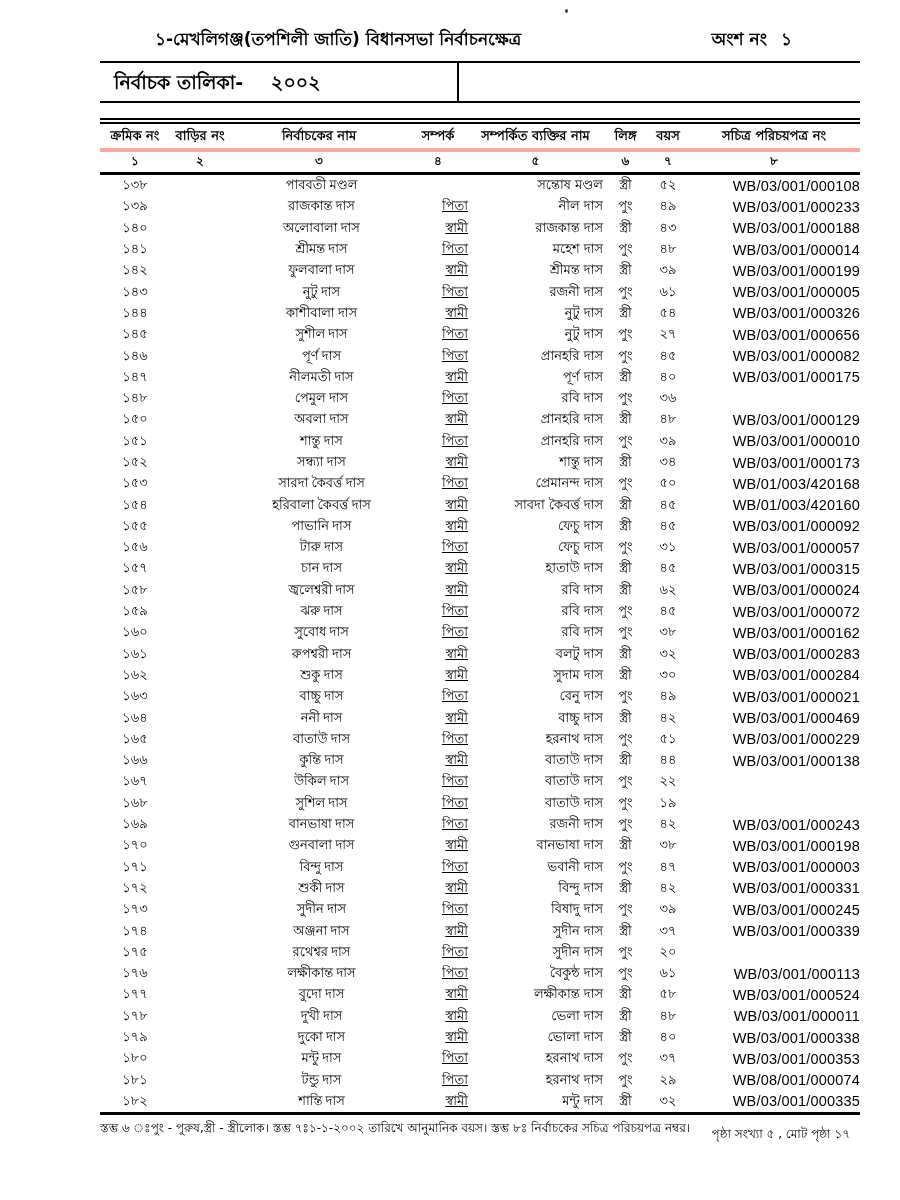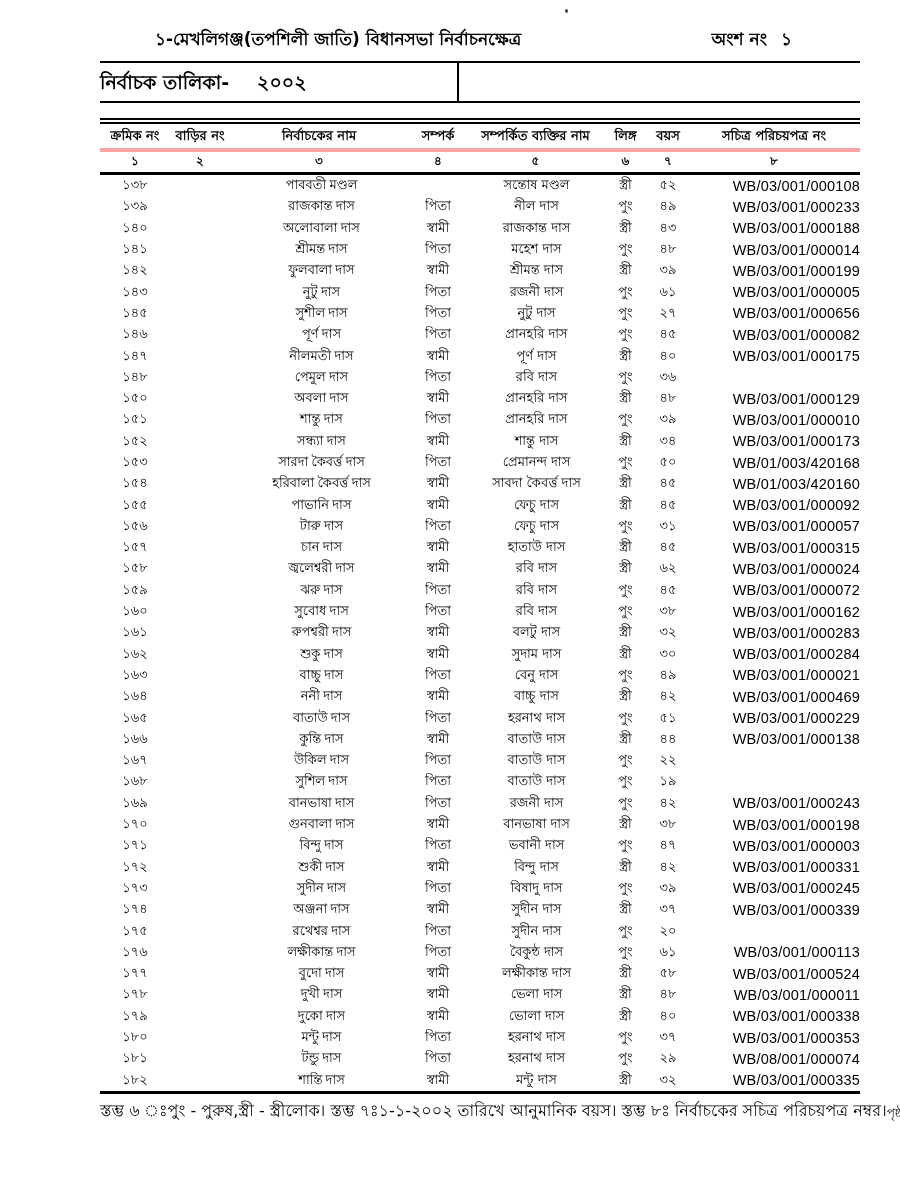--- a/index.html
+++ b/index.html
@@ -7,41 +7,41 @@
   .sheet{position:relative;width:760px;padding:26px 40px 0 100px;}
   
   .top-header{display:flex;justify-content:space-between;align-items:flex-start;height:26px;margin-bottom:9px;}
   .const-title{font-size:17px;font-weight:bold;padding-left:55px;white-space:nowrap;}
   .part-no{font-size:17px;font-weight:bold;margin-right:68px;white-space:nowrap;}
   .part-no .num{display:inline-block;margin-left:14px;}
   .dot-artifact{position:absolute;left:565px;top:9px;width:3px;height:4px;background:#444;border-radius:50%;}
   .rule{border-top:2px solid #000;}
   
   .title-band{position:relative;height:38px;border-bottom:2px solid #000;}
-  .title-band .txt{position:absolute;left:0;top:5px;font-size:19px;font-weight:bold;white-space:nowrap;}
+  .title-band .txt{position:absolute;left:14px;top:5px;font-size:19px;font-weight:bold;white-space:nowrap;}
   .title-band .year{margin-left:28px;}
   .vdiv{position:absolute;left:357px;top:0;bottom:0;width:2px;background:#000;}
   
   .double-rule{margin-top:15px;height:2px;border-top:2px solid #000;border-bottom:2px solid #000;}
   table{width:100%;border-collapse:collapse;table-layout:fixed;}
   thead tr.labels th{font-size:13px;font-weight:bold;height:24px;border-bottom:4px solid #fca5a5;padding:0;white-space:nowrap;overflow:visible;text-align:center;vertical-align:middle;}
   thead tr.nums th{font-size:12px;font-weight:bold;height:17px;border-bottom:3px solid #000;padding:0;text-align:center;vertical-align:middle;}
   tbody td{height:21.3px;padding:0;font-size:13px;vertical-align:middle;white-space:nowrap;overflow:visible;}
   td.c-serial{text-align:center;}
   td.c-house{text-align:center;}
   td.c-name{text-align:center;padding-left:5px;font-family:Liberation Serif, serif;}
-  td.c-rel{text-align:center;}
-  td.c-relname{text-align:center;padding-left:2px;}
+  td.c-rel{text-align:right;text-decoration:underline;}
+  td.c-relname{text-align:right;padding-left:2px;}
   td.c-gender{text-align:center;}
   td.c-age{text-align:center;}
   td.c-id{text-align:right;padding-left:5px;font-family:"Liberation Sans","DejaVu Sans",sans-serif;font-size:14.5px;letter-spacing:0.2px;}
   .bottom-rule{border-top:3px solid #000;}
   
   .footer{display:flex;justify-content:space-between;margin-top:4px;}
-  .footer .notes{font-size:16px;white-space:nowrap;}
+  .footer .notes{font-size:12px;white-space:nowrap;}
   .footer .pageinfo{font-size:12px;white-space:nowrap;margin-top:6px;margin-right:10px;}
 </style>
 </head>
 <body>
 
 <div class="sheet">
 
   <span class="dot-artifact"></span>
 
   <div class="top-header">
@@ -155,20 +155,30 @@
     <td class="c-serial">১৪৩</td>
     <td class="c-house"></td>
     <td class="c-name">নুটু দাস</td>
     <td class="c-rel">পিতা</td>
     <td class="c-relname">রজনী দাস</td>
     <td class="c-gender">পুং</td>
     <td class="c-age">৬১</td>
     <td class="c-id">WB/03/001/000005</td>
   </tr>
 
+  <tr>
+    <td class="c-serial">১৪৪</td>
+    <td class="c-house"></td>
+    <td class="c-name">কাশীবালা দাস</td>
+    <td class="c-rel">স্বামী</td>
+    <td class="c-relname">নুটু দাস</td>
+    <td class="c-gender">স্ত্রী</td>
+    <td class="c-age">৫৪</td>
+    <td class="c-id">WB/03/001/000326</td>
+  </tr>
 
   <tr>
     <td class="c-serial">১৪৫</td>
     <td class="c-house"></td>
     <td class="c-name">সুশীল দাস</td>
     <td class="c-rel">পিতা</td>
     <td class="c-relname">নুটু দাস</td>
     <td class="c-gender">পুং</td>
     <td class="c-age">২৭</td>
     <td class="c-id">WB/03/001/000656</td>

